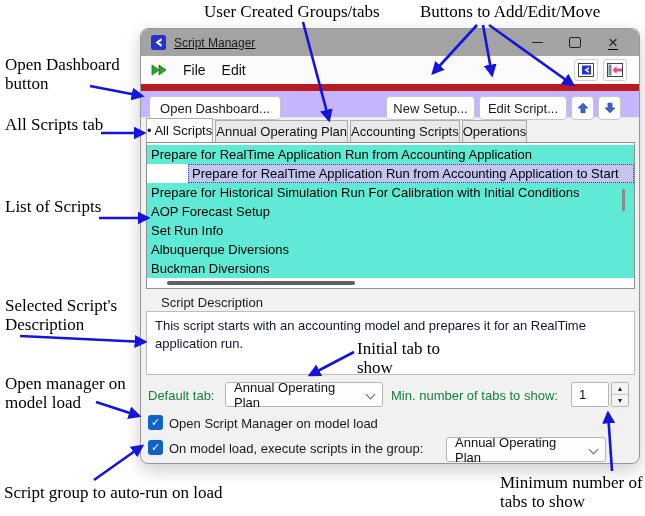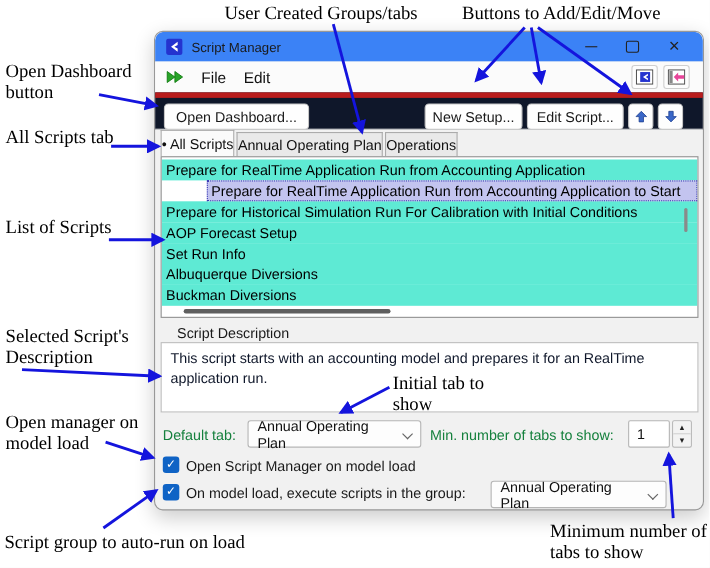--- a/index.html
+++ b/index.html
@@ -11,38 +11,38 @@
        line-height:1.12;color:#000;}
   .nowrap{white-space:nowrap;}
 
   
   svg.arrows{position:absolute;left:0;top:0;z-index:10;pointer-events:none;}
 
   
   .win{position:absolute;left:140px;top:28px;width:498px;height:434px;background:#f1f1f1;
        border:1px solid #989898;border-radius:8px;box-shadow:0 6px 18px rgba(0,0,0,.20);
        overflow:hidden;z-index:1;}
-  .titlebar{position:absolute;left:0;top:0;width:100%;height:27px;background:#3b82f6;
-            display:flex;align-items:center;padding:0 10px;box-sizing:border-box;border-radius:8px 8px 0 0;}
+  .titlebar{position:absolute;left:0;top:0;width:100%;height:27px;background:#a3a3a3;
+            display:flex;align-items:center;padding:0 10px;box-sizing:border-box;border-radius:8px 8px 0 0;text-decoration:underline;}
   .title-text{font-size:12px;color:#1a1a1a;margin-left:8px;}
   .win-controls{margin-left:auto;display:flex;align-items:center;gap:14px;padding-right:4px;}
   .wc{width:24px;height:20px;display:flex;align-items:center;justify-content:center;cursor:default;}
   .min-glyph{width:11px;border-top:1.4px solid #222;}
   .max-glyph{width:10px;height:9px;border:1.3px solid #222;border-radius:2px;}
   .close-glyph::after{content:"\00D7";font-size:17px;color:#222;line-height:1;}
 
   .menubar{position:absolute;left:0;top:27px;width:100%;height:28px;background:#fbfbfb;
            display:flex;align-items:center;padding:0 10px;box-sizing:border-box;}
   .menu-item{font-size:14px;color:#111;padding:2px 8px;}
   .menubar .right-icons{margin-left:auto;display:flex;gap:5px;padding-right:2px;}
   .mini-icon{width:22px;height:20px;display:flex;align-items:center;justify-content:center;
              border:1px solid #cfcfcf;border-radius:3px;background:#fdfdfd;}
 
-  .toolbar{position:absolute;left:0;top:55px;width:100%;height:34px;background:#0f172a;
-           border-top:5px solid #b91c1c;border-bottom:1px solid #e6e6e6;box-sizing:border-box;}
+  .toolbar{position:absolute;left:0;top:55px;width:100%;height:34px;background:#c4b5fd;
+           border-top:7px solid #b91c1c;border-bottom:1px solid #e6e6e6;box-sizing:border-box;}
   .btn{position:absolute;top:5px;height:24px;background:#fefefe;border:1px solid #c6c6c6;
        border-radius:4px;font-size:13px;color:#1a1a1a;display:flex;align-items:center;
        justify-content:center;box-sizing:border-box;}
   .btn-dashboard{left:8px;width:132px;}
   .btn-new{left:245px;width:89px;}
   .btn-edit{left:338px;width:88px;}
   .btn-arrow{width:23px;}
   .btn-up{left:430px;} .btn-down{left:457px;}
 
   .tabbar{position:absolute;left:0;top:89px;width:100%;height:24px;display:flex;
@@ -185,20 +185,21 @@
       <div class="btn btn-arrow btn-down">
         <svg width="12" height="12" viewBox="0 0 12 12">
           <path d="M6 10.8 L1.2 6 H4 V1.2 H8 V6 H10.8 Z" fill="#3a67c8" stroke="#1d3f8f" stroke-width="0.7"></path>
         </svg>
       </div>
     </div>
 
     <div class="tabbar">
       <div class="tab active">• All Scripts</div>
       <div class="tab">Annual Operating Plan</div>
+      <div class="tab">Accounting Scripts</div>
       <div class="tab">Operations</div>
     </div>
 
     <div class="list">
       <div class="row">Prepare for RealTime Application Run from Accounting Application</div>
       <div class="row selected">Prepare for RealTime Application Run from Accounting Application to Start</div>
       <div class="row">Prepare for Historical Simulation Run For Calibration with Initial Conditions</div>
       <div class="row">AOP Forecast Setup</div>
       <div class="row">Set Run Info</div>
       <div class="row">Albuquerque Diversions</div>

